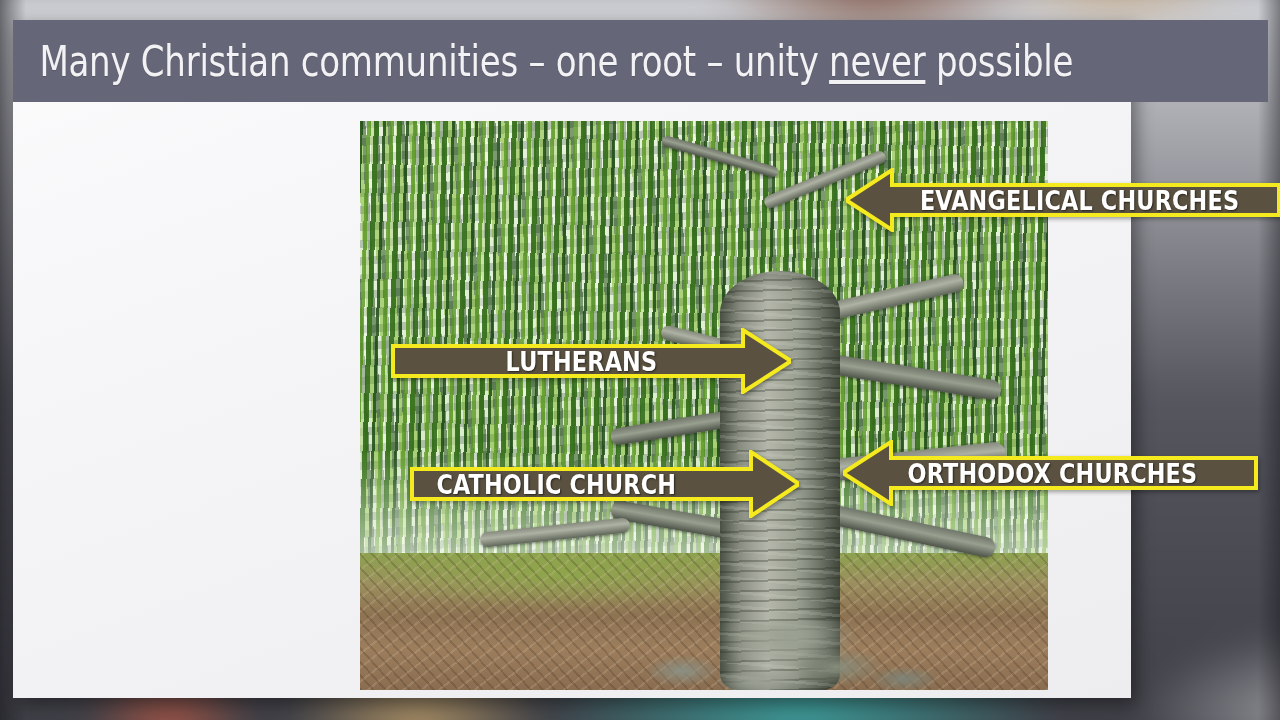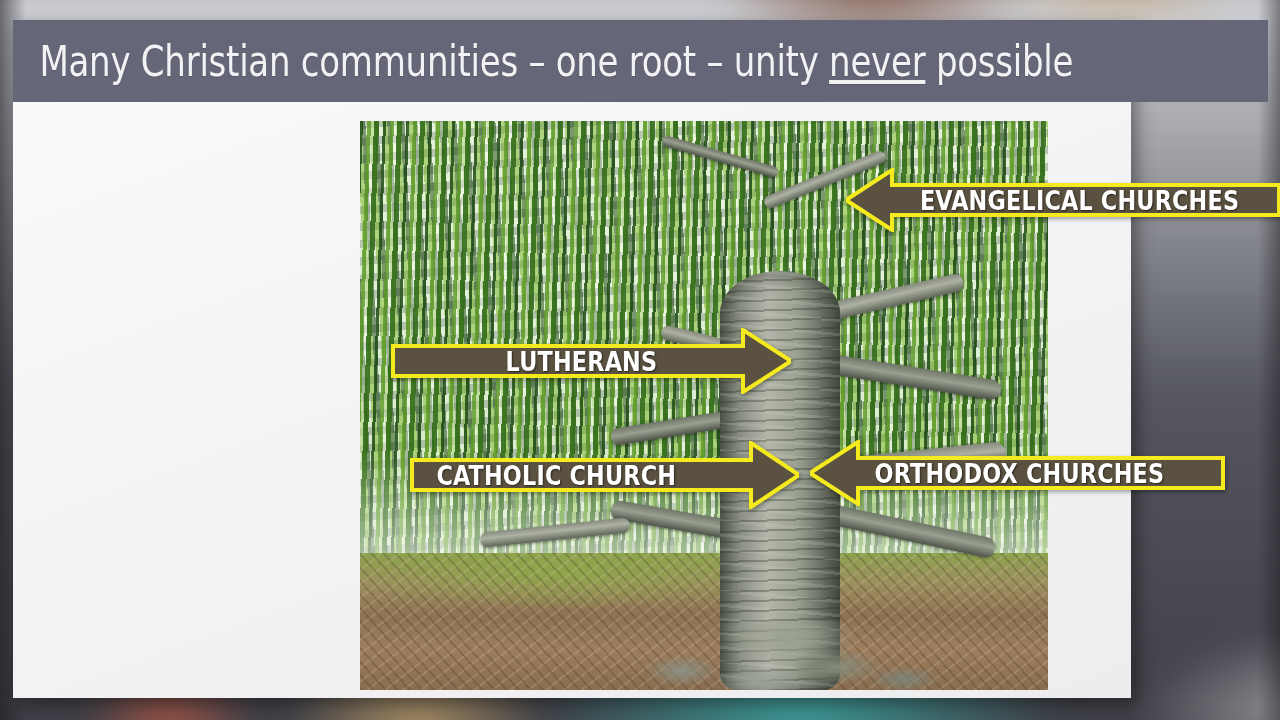--- a/index.html
+++ b/index.html
@@ -155,22 +155,22 @@
     white-space:nowrap;
     font-family:"DejaVu Sans Condensed","Liberation Sans", sans-serif;
     transform:scaleX(0.92);
     text-shadow:1px 1px 2px rgba(0,0,0,0.55);
   }
   .arrow.right .lbl { margin-left:0; }
   .arrow.left  .lbl { margin-left:0; }
 
   #arrow-evangelical { left:833px; top:148px;  width:435px; height:64px; }
   #arrow-lutherans   { left:378px; top:308px;  width:400px; height:66px; }
-  #arrow-catholic    { left:397px; top:421px;  width:389px; height:68px; }
-  #arrow-orthodox    { left:797px; top:420px;  width:415px; height:66px; }
+  #arrow-catholic    { left:397px; top:430px;  width:389px; height:68px; }
+  #arrow-orthodox    { left:830px; top:420px;  width:415px; height:66px; }
 </style>
 </head>
 <body>
 
 <div id="backdrop"></div>
 <div id="vignette"></div>
 
 <div id="slide">
 
   <div id="title-bar">

